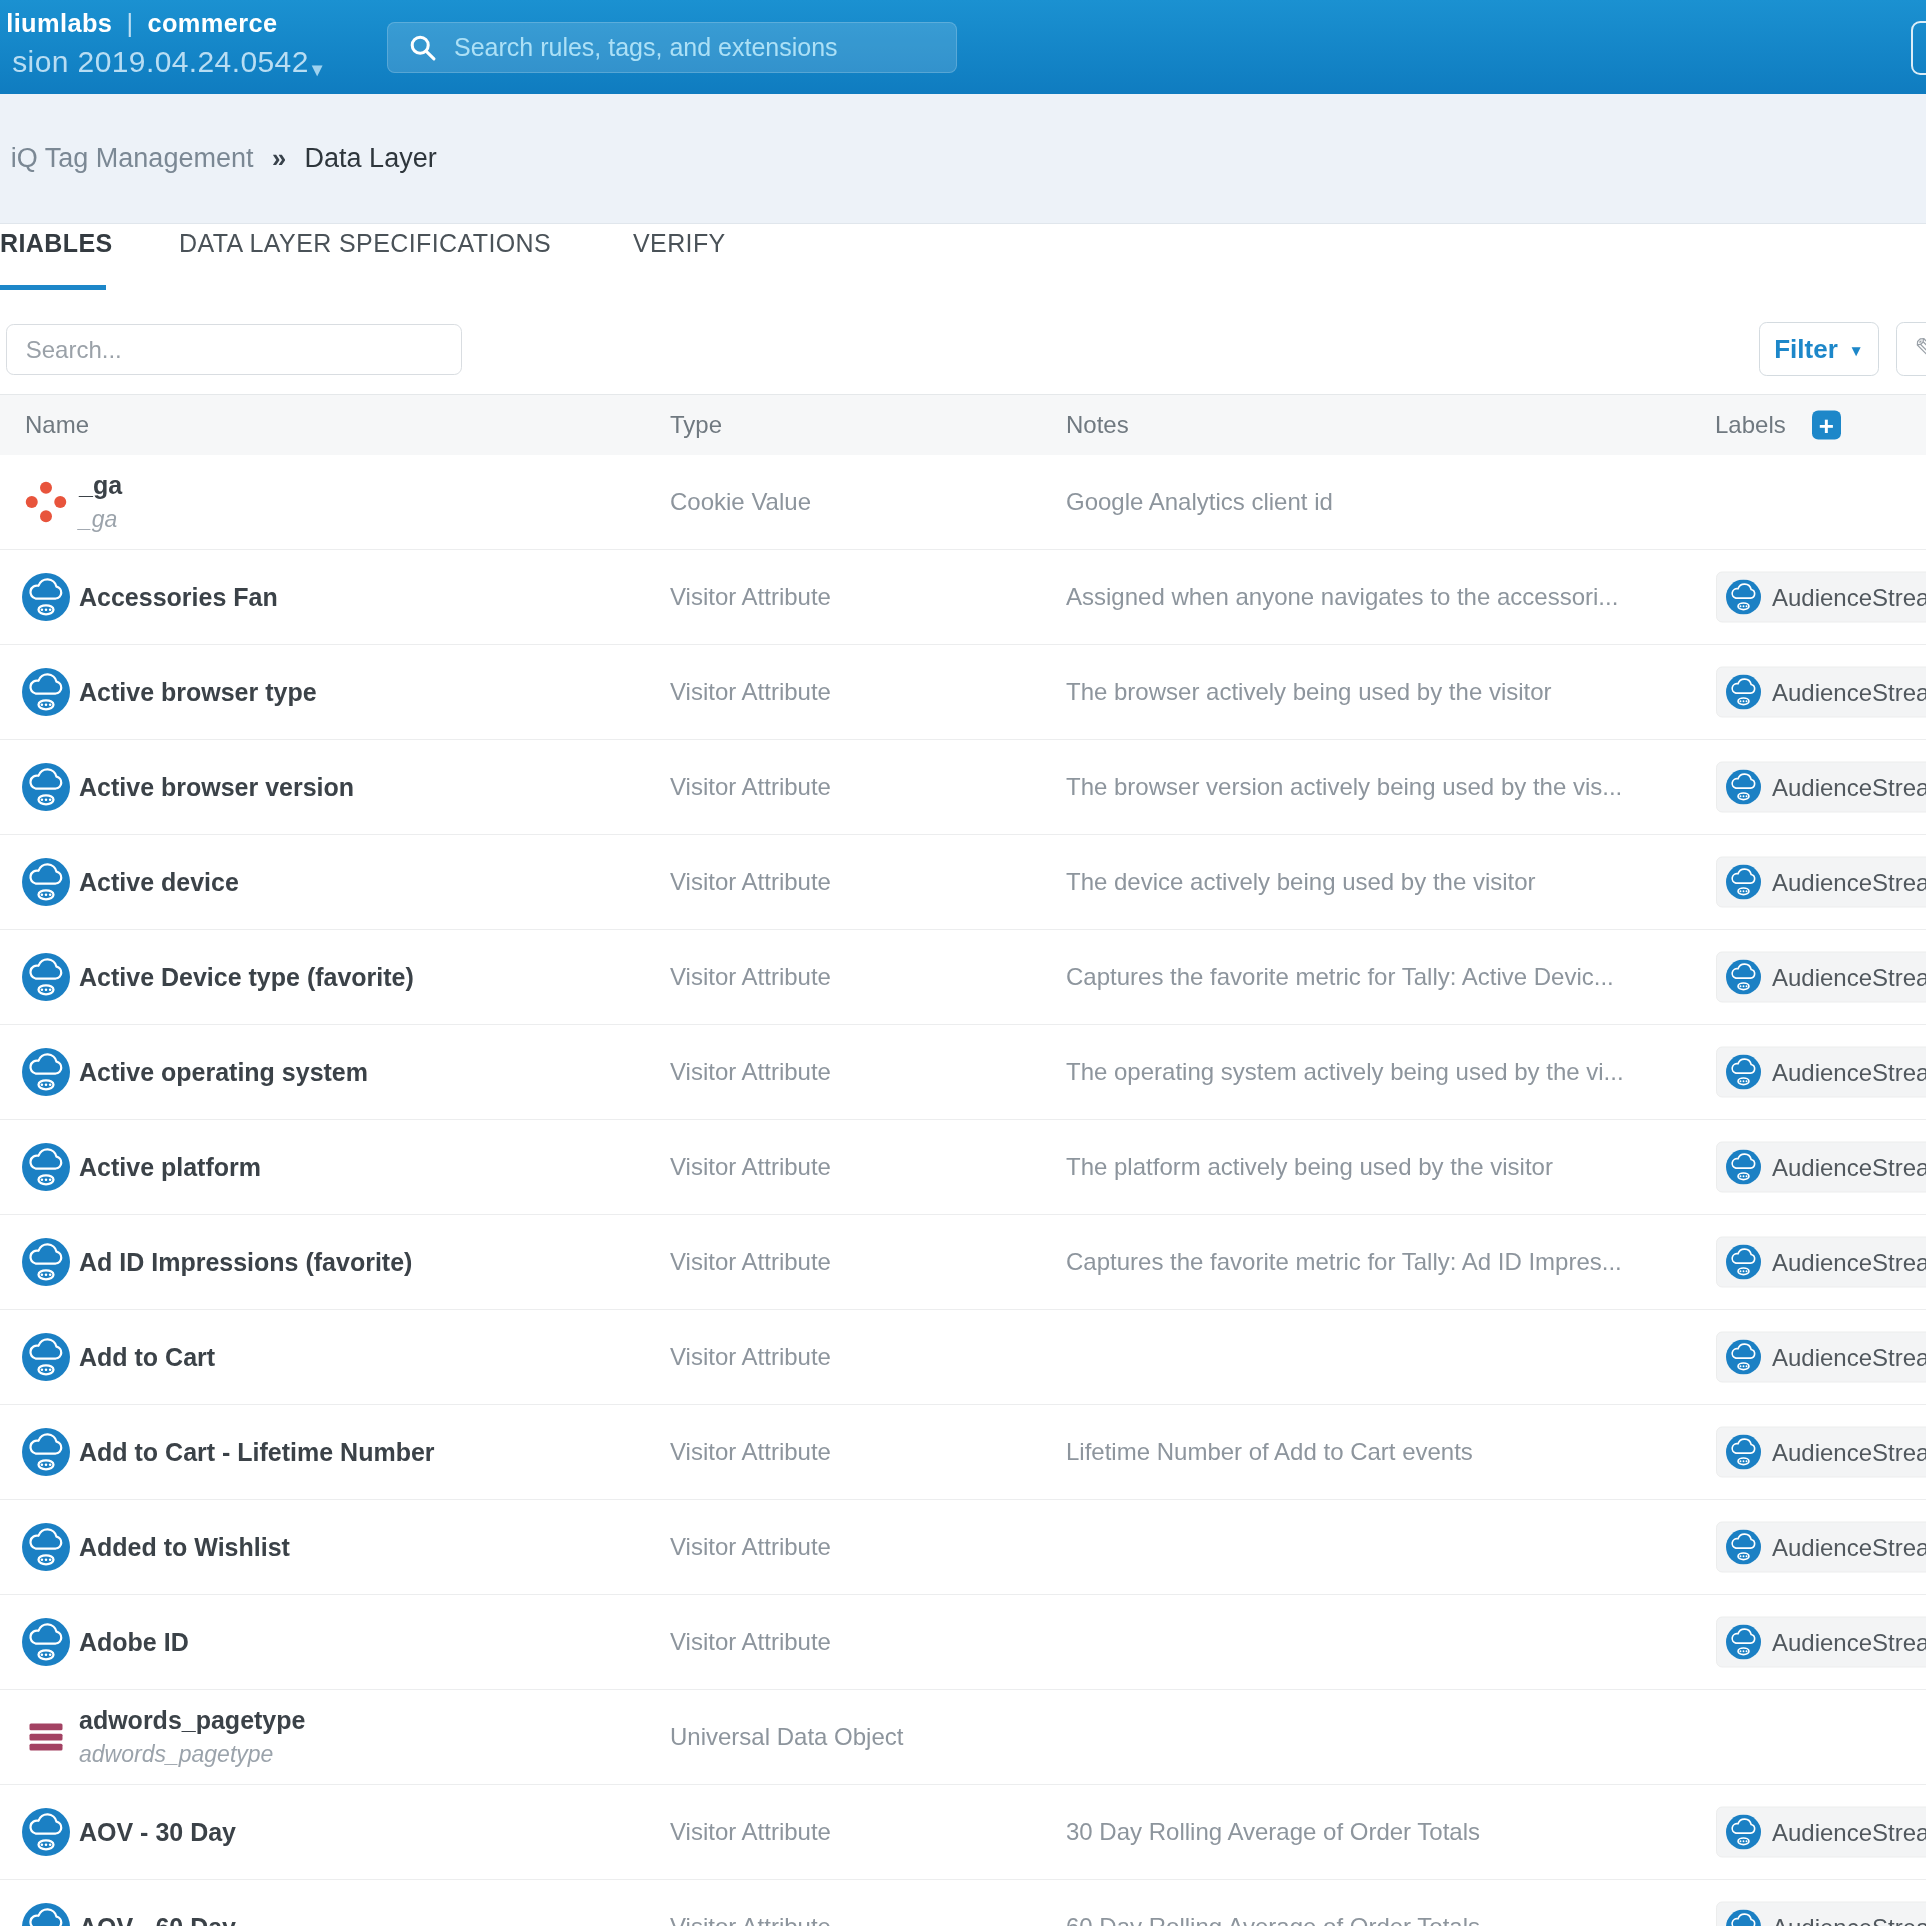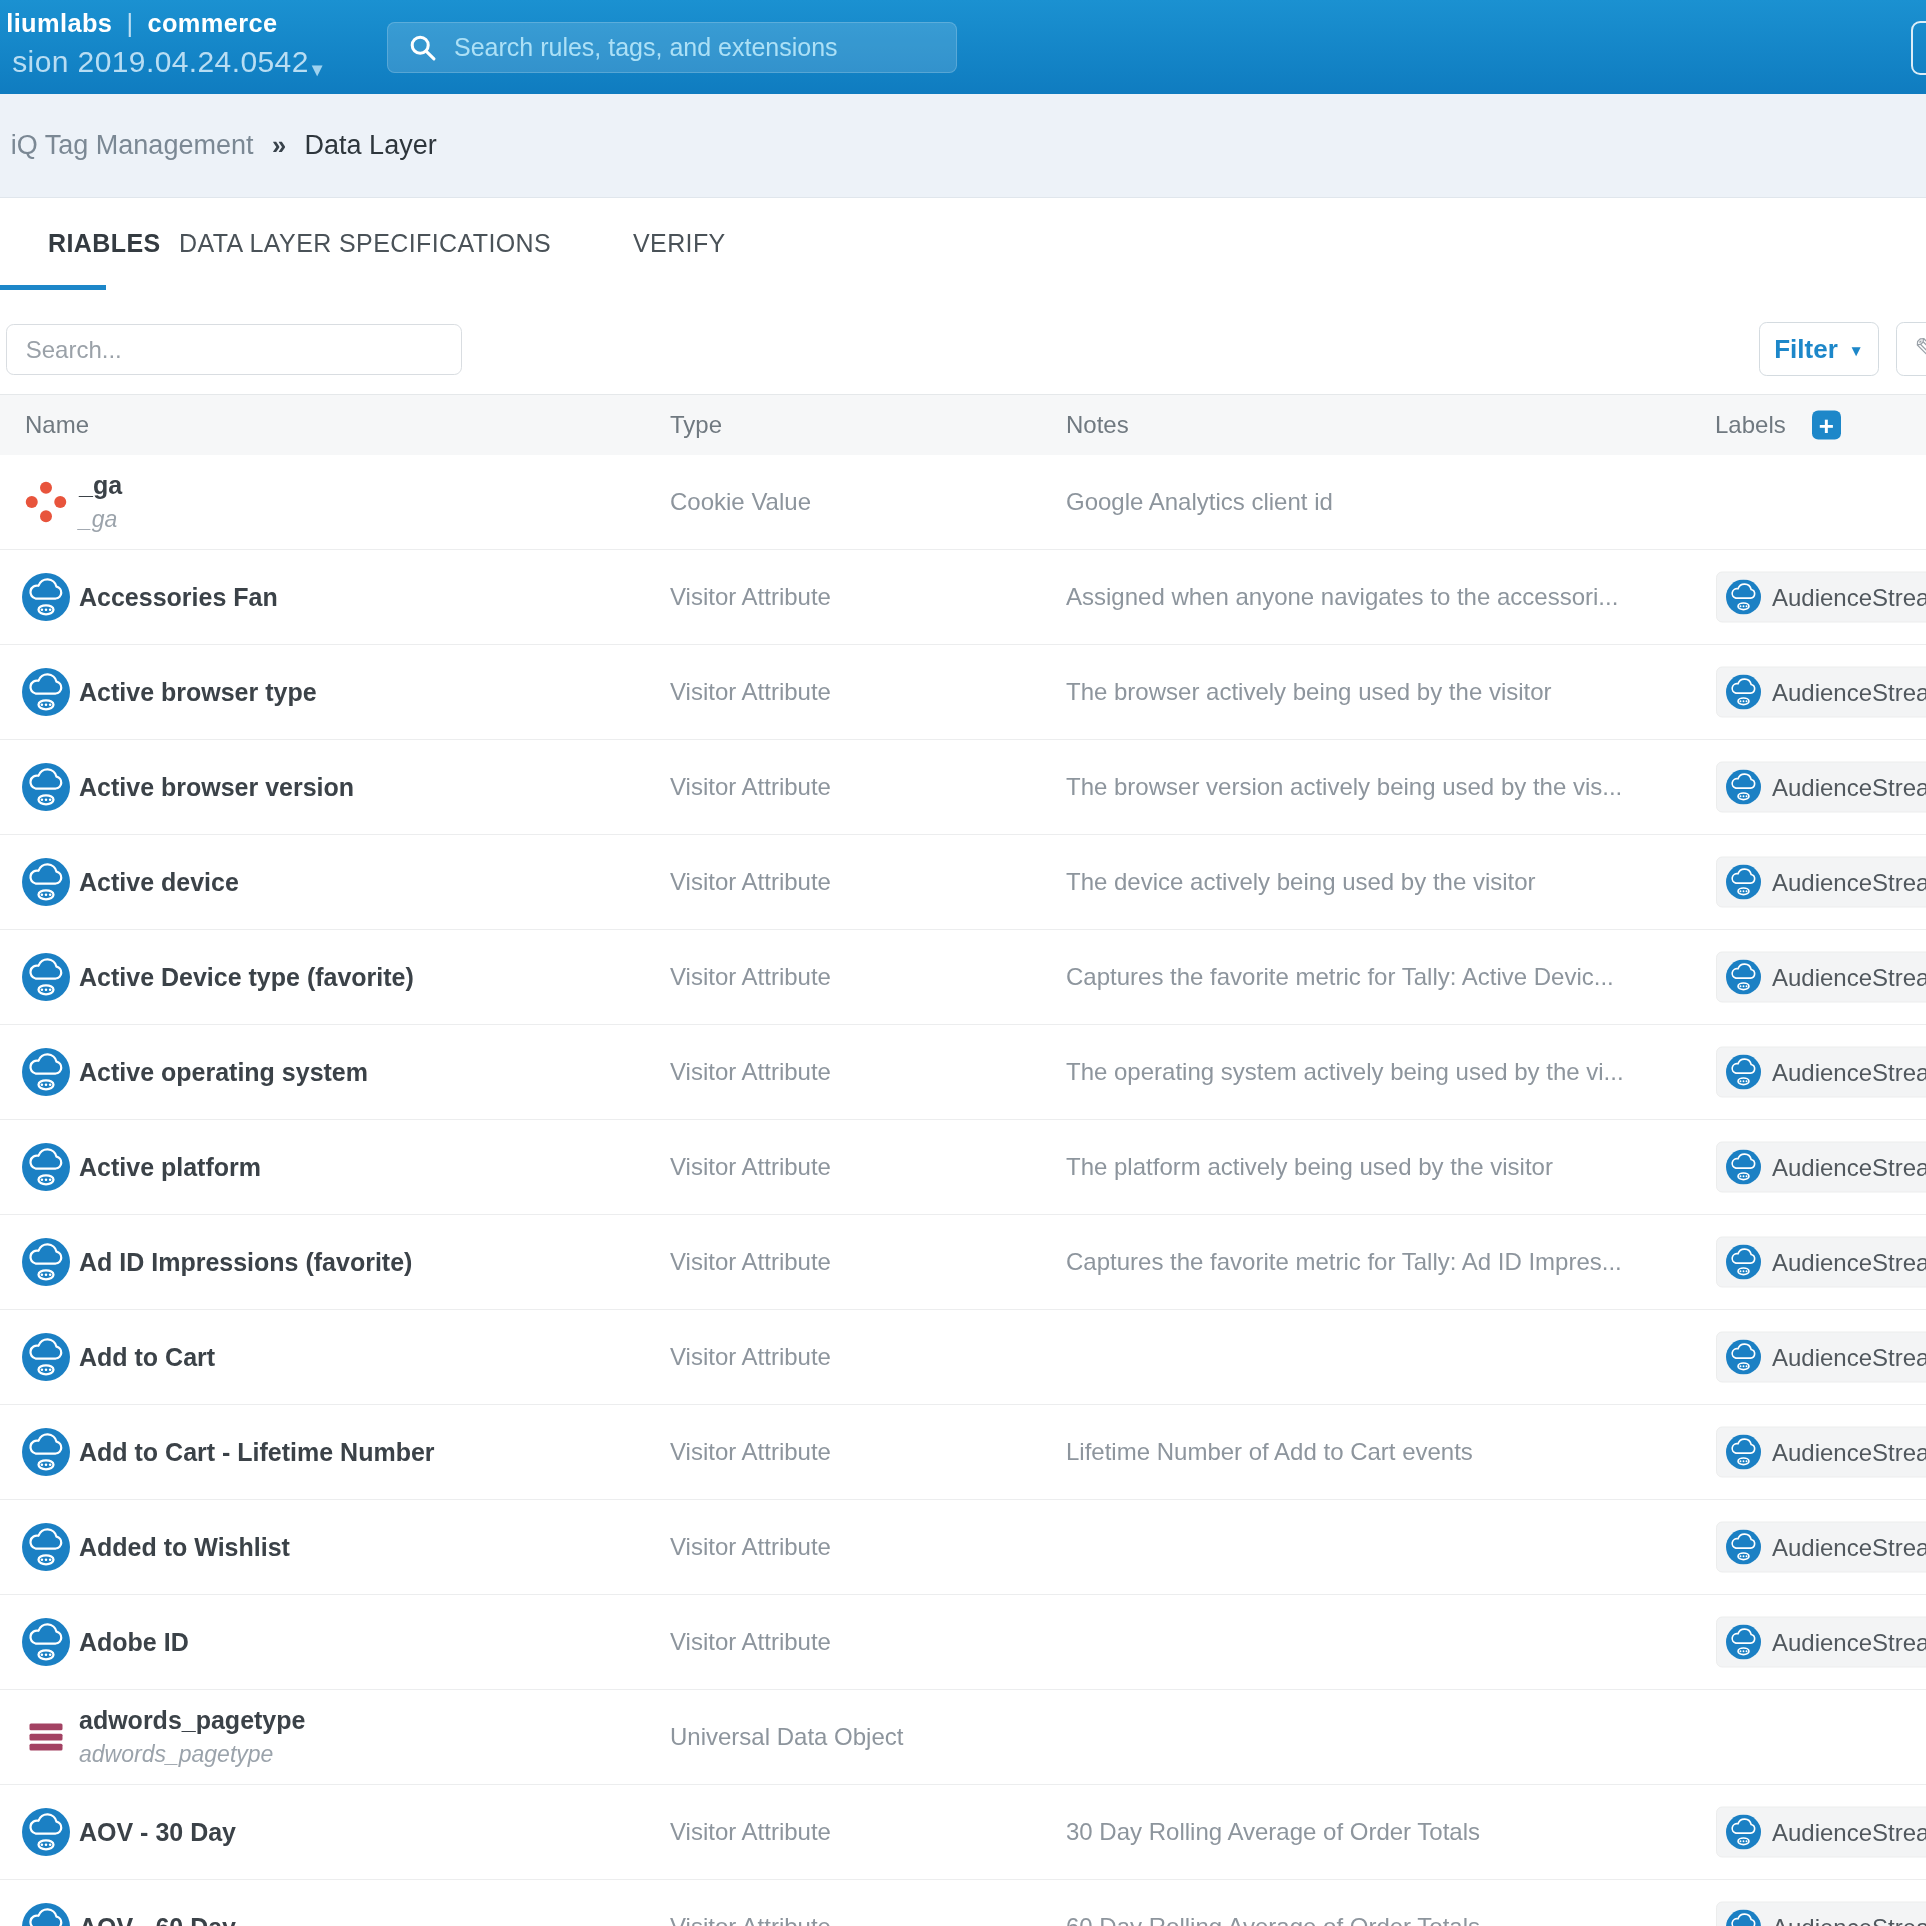--- a/index.html
+++ b/index.html
@@ -26,32 +26,32 @@
     border-radius:7.7px;display:flex;align-items:center;box-sizing:border-box;
   }
   .topbar-search svg{margin-left:20px;flex:0 0 auto;}
   .topbar-search .ph{margin-left:17px;font-size:25px;color:#ace0f6;white-space:nowrap;}
   .topbar-partial-btn{
     position:absolute;left:1911px;top:21px;width:69px;height:54px;
     border:2.3px solid rgba(255,255,255,0.85);border-radius:9.2px;box-sizing:border-box;
   }
   
   .breadcrumb-bar{
-    position:absolute;left:0;top:94px;width:1926px;height:104px;
+    position:absolute;left:0;top:94px;width:1926px;height:130px;
     background:#edf2f8;border-bottom:1.5px solid #e0e6ec;box-sizing:border-box;
     display:flex;align-items:center;
   }
   .breadcrumb{display:flex;align-items:center;gap:18.5px;margin-left:10.8px;font-size:27px;}
   .bc-section{color:#7b8894;}
   .bc-sep{color:#39434c;font-weight:700;font-size:25.4px;}
   .bc-page{color:#2e363c;font-weight:500;}
   
   .tabs{position:absolute;left:0;top:229px;height:46px;display:flex;}
   .tab{font-size:25px;letter-spacing:0.4px;color:#4a5258;font-weight:500;position:absolute;top:0;white-space:nowrap;cursor:pointer;}
-  .tab.t0{left:0;font-weight:700;color:#343b41;margin-left:48px;}
+  .tab.t0{left:0;font-weight:700;color:#343b41;}
   .tab.t1{left:179px;}
   .tab.t2{left:633px;}
   .tab-underline{position:absolute;left:0;top:285px;width:106px;height:5.4px;background:#1d87c9;}
   
   .list-search{
     position:absolute;left:6.2px;top:324px;width:456px;height:51px;box-sizing:border-box;
     border:1.5px solid #d9dde1;border-radius:7.7px;background:#fff;
     font-size:24px;color:#3b4248;padding:0 0 0 18.5px;outline:none;
     font-family:"Liberation Sans",sans-serif;
   }

